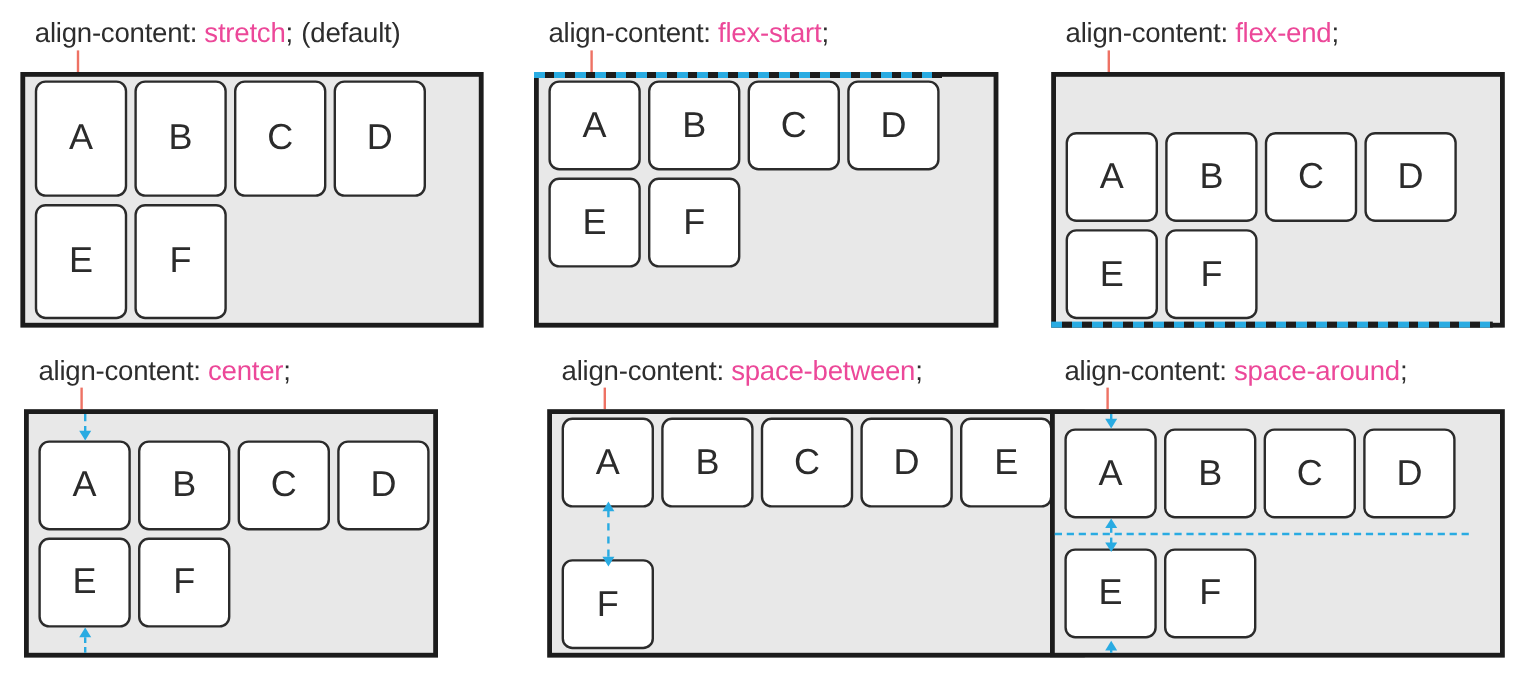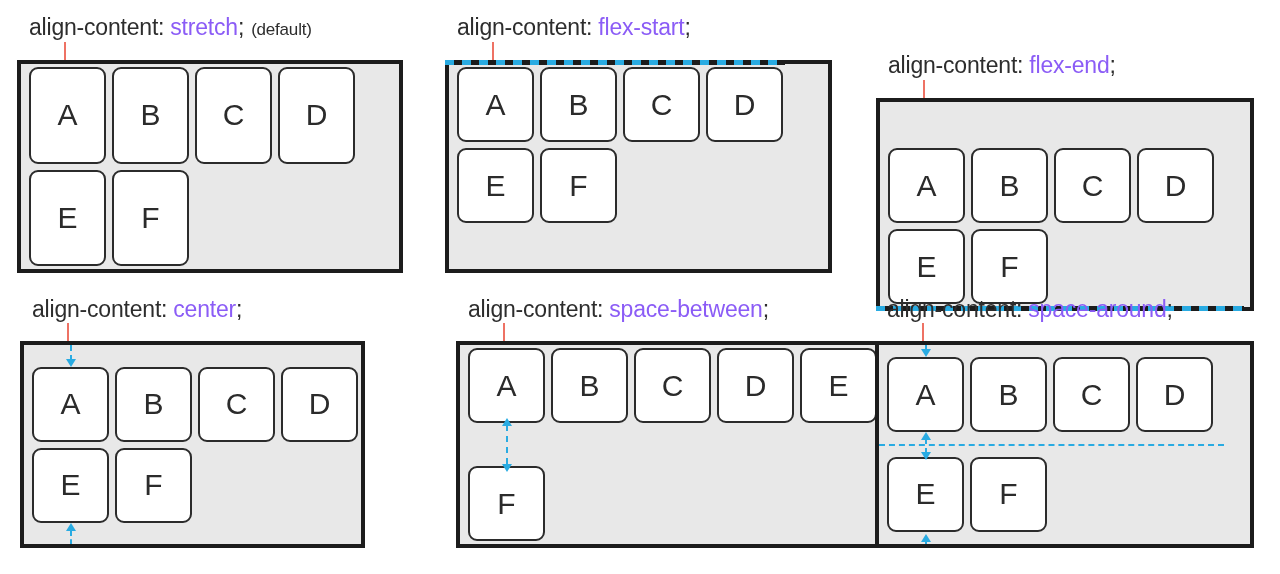--- a/index.html
+++ b/index.html
@@ -3,31 +3,31 @@
 <meta charset="utf-8">
 <style>
   html,body { margin:0; padding:0; }
   body {
     width:1280px; height:574px; position:relative; background:#ffffff;
     font-family:"Liberation Sans", sans-serif; overflow:hidden;
   }
   .panel { position:absolute; }
   #p1 { left:17px;  top:14px;  width:386px; height:259px; }
   #p2 { left:445px; top:14px;  width:387px; height:259px; }
-  #p3 { left:876px; top:14px;  width:378px; height:259px;margin-top:38px; }
+  #p3 { left:876px; top:14px;  width:378px; height:259px; }
   #p4 { left:20px;  top:296px; width:345px; height:252px; }
   #p5 { left:456px; top:296px; width:448px; height:252px; }
   #p6 { left:875px; top:296px; width:379px; height:252px;text-align:right; }
 
   .title {
     position:absolute; top:0; left:12px; font-size:23px; color:#2d2d2d;
     white-space:nowrap; letter-spacing:-0.2px;
   }
-  .title .val  { color:#8b5cf6; margin-left:6px; }
-  .title .note { font-size:17px; margin-left:7px; color:#2d2d2d; }
+  .title .val  { color:#ec4899; margin-left:6px; }
+  .title .note { font-size:23px; margin-left:7px; color:#2d2d2d; }
 
   .tick { position:absolute; left:47px; width:2px; background:#ee7264; }
   .row1 .tick { top:28px; height:18px; }
   .row2 .tick { top:27px; height:18px; }
 
   .container {
     position:absolute; left:0; right:0;
     background:#e8e8e8; border:4px solid #1c1c1c; box-sizing:border-box;
     display:flex; flex-wrap:wrap; align-items:stretch;
     padding-left:5px;

